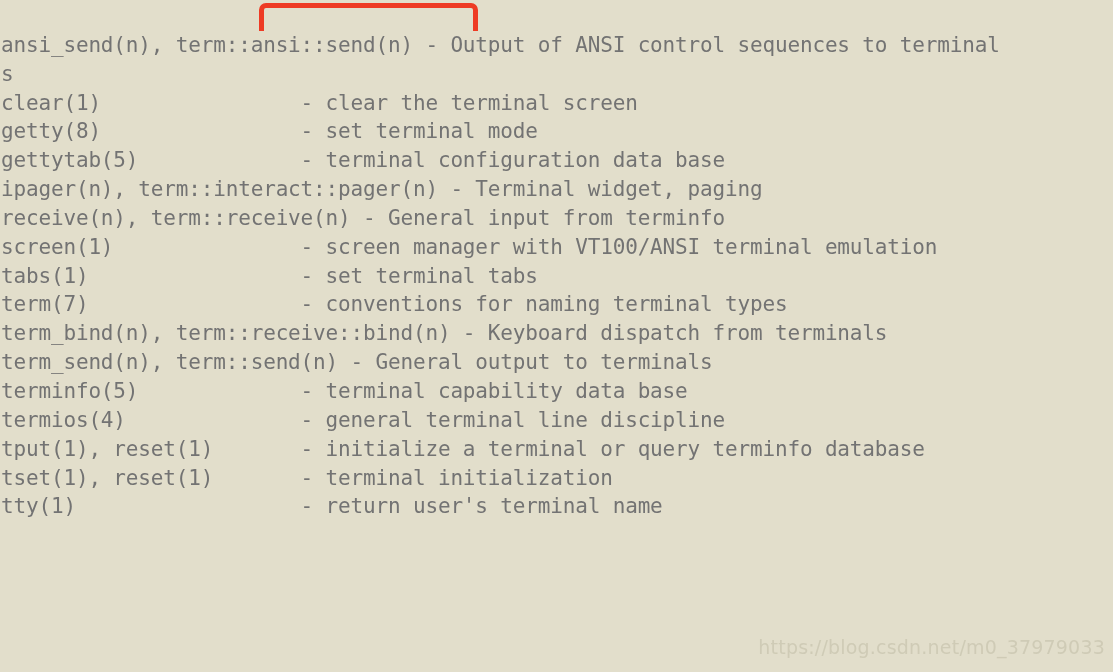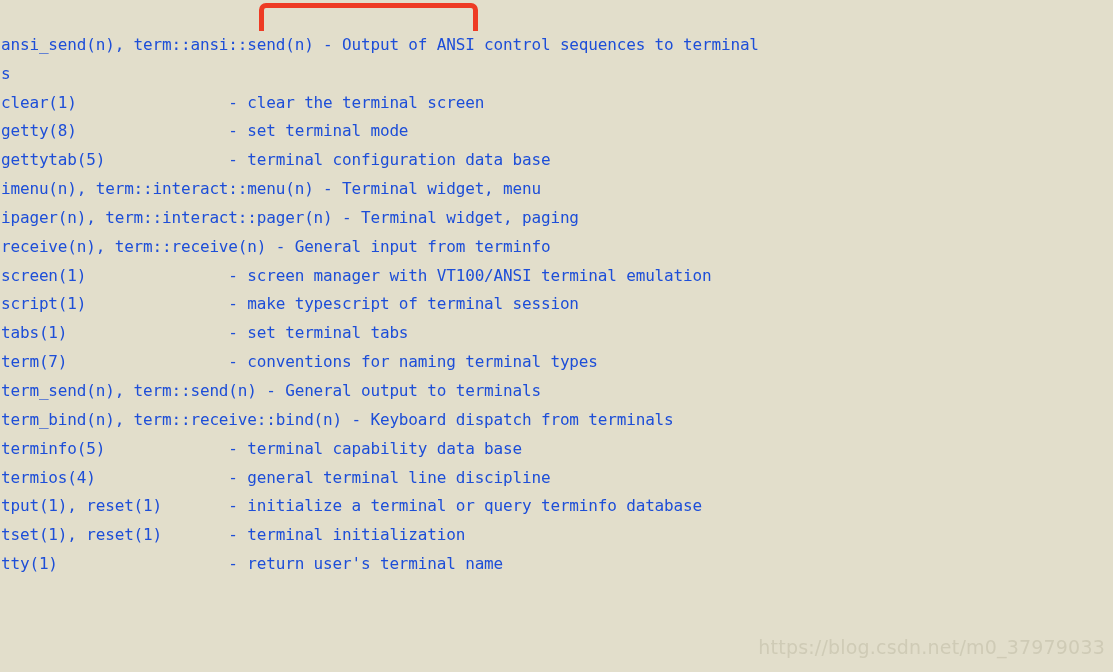--- a/index.html
+++ b/index.html
@@ -28,23 +28,23 @@
     width: 1113px;
     height: 672px;
     padding: 2px 0 0 0;
     box-sizing: border-box;
     overflow: hidden;
   }
 
   .term-line {
     display: block;
     white-space: pre;
-    color: #1d4ed8;
+    color: #737373;
     font-family: "DejaVu Sans Mono", "Liberation Mono", monospace;
-    font-size: 16px;
+    font-size: 21px;
     line-height: 28.85px;
     height: 28.85px;
     letter-spacing: -0.16px;
     margin: 0;
     padding: 0 0 0 1px;
     overflow: hidden;
     text-overflow: clip;
   }
 
   
@@ -89,29 +89,27 @@
       
       <span id="command-highlight-box" style="left: 259px; width: 219px;"></span>
     </div>
 
     <div id="output-lines">
         <div class="term-line">ansi_send(n), term::ansi::send(n) - Output of ANSI control sequences to terminal</div>
         <div class="term-line">s</div>
         <div class="term-line">clear(1)                - clear the terminal screen</div>
         <div class="term-line">getty(8)                - set terminal mode</div>
         <div class="term-line">gettytab(5)             - terminal configuration data base</div>
-        <div class="term-line">imenu(n), term::interact::menu(n) - Terminal widget, menu</div>
         <div class="term-line">ipager(n), term::interact::pager(n) - Terminal widget, paging</div>
         <div class="term-line">receive(n), term::receive(n) - General input from terminfo</div>
         <div class="term-line">screen(1)               - screen manager with VT100/ANSI terminal emulation</div>
-        <div class="term-line">script(1)               - make typescript of terminal session</div>
         <div class="term-line">tabs(1)                 - set terminal tabs</div>
         <div class="term-line">term(7)                 - conventions for naming terminal types</div>
+        <div class="term-line">term_bind(n), term::receive::bind(n) - Keyboard dispatch from terminals</div>
         <div class="term-line">term_send(n), term::send(n) - General output to terminals</div>
-        <div class="term-line">term_bind(n), term::receive::bind(n) - Keyboard dispatch from terminals</div>
         <div class="term-line">terminfo(5)             - terminal capability data base</div>
         <div class="term-line">termios(4)              - general terminal line discipline</div>
         <div class="term-line">tput(1), reset(1)       - initialize a terminal or query terminfo database</div>
         <div class="term-line">tset(1), reset(1)       - terminal initialization</div>
         <div class="term-line">tty(1)                  - return user's terminal name</div>
       </div>
 
   </div>
 
   <div id="csdn-watermark">https://blog.csdn.net/m0_37979033</div>

